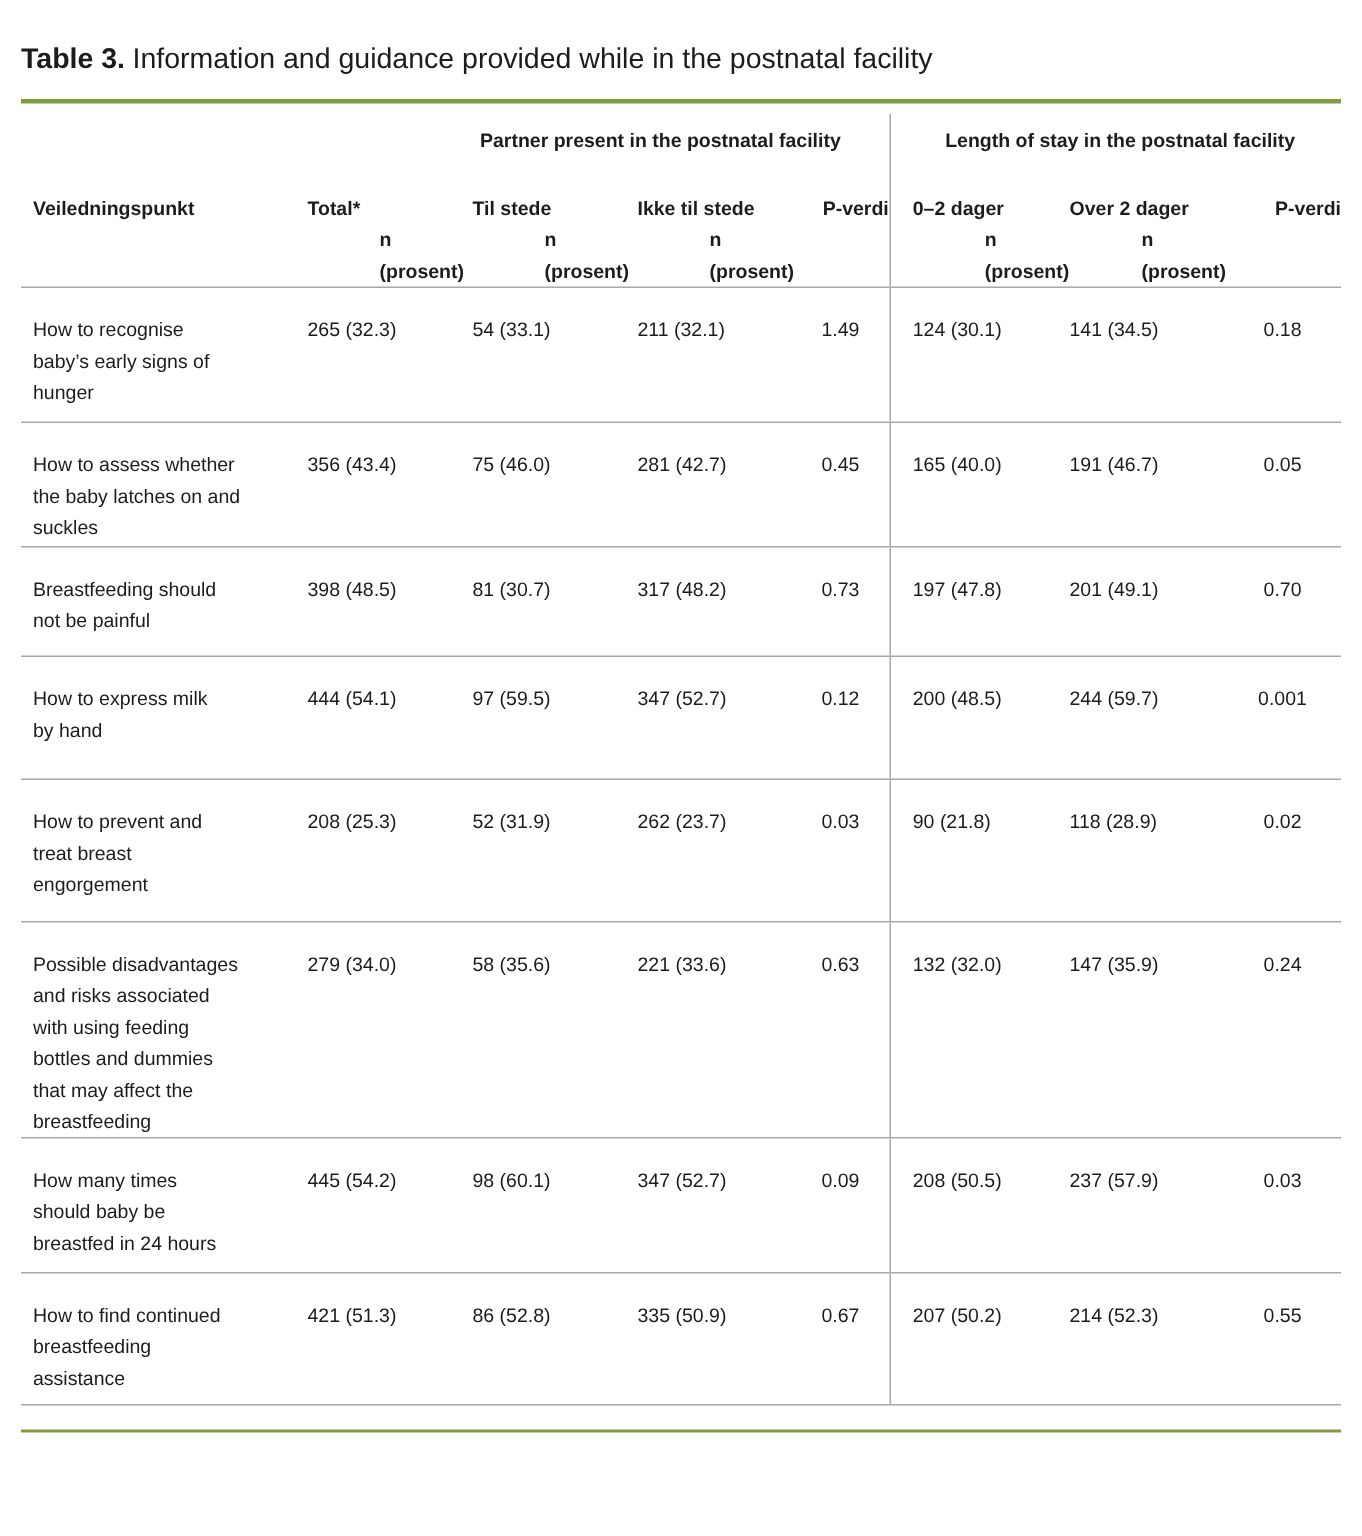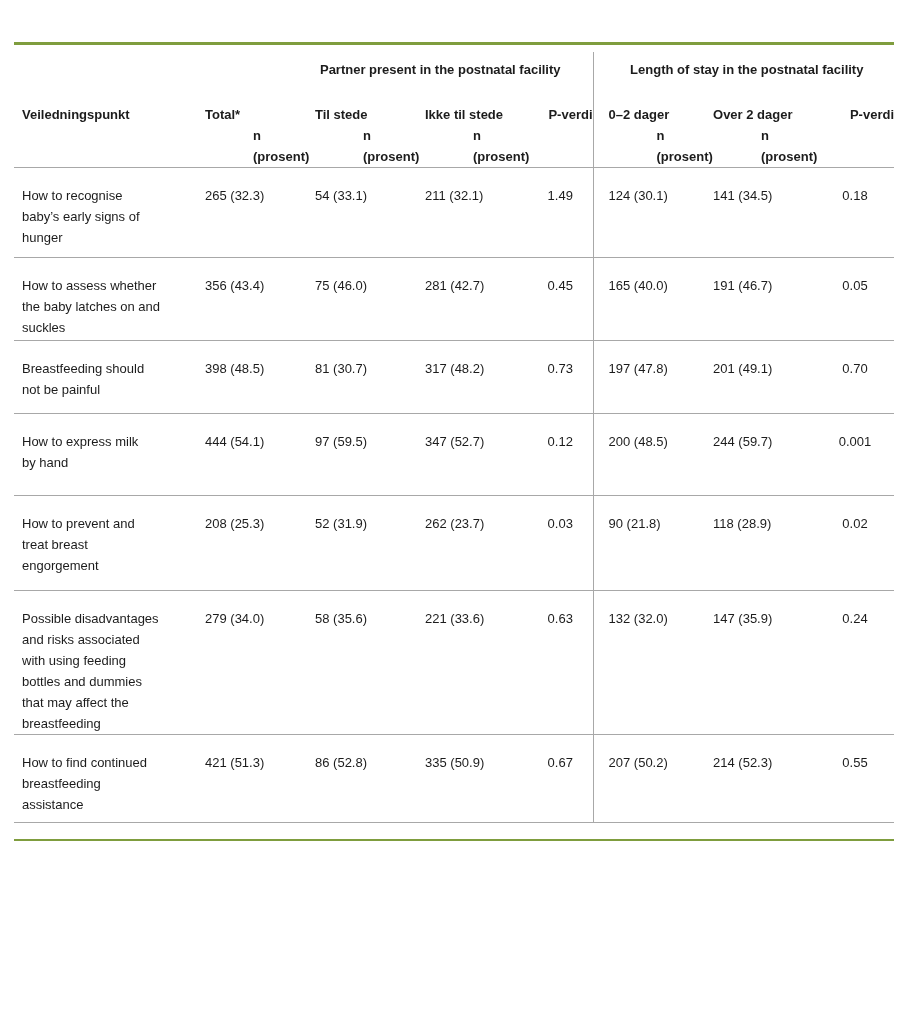--- a/index.html
+++ b/index.html
@@ -83,20 +83,23 @@
     font-size: 12px;
     line-height: 20px;
     white-space: pre-line;
   }
 </style>
 </head>
 <body>
 
 <div class="content">
 
+  <div class="title">
+    <span class="title-label">Table 3.</span><span class="title-text">Information and guidance provided while in the postnatal facility</span>
+  </div>
 
   <div class="rule-green-top"></div>
 
   <table class="t">
     <colgroup>
       <col class="c1">
         <col class="c2">
         <col class="c3">
         <col class="c4">
       <col class="c5">
@@ -188,20 +191,32 @@
 that may affect the
 breastfeeding</td>
         <td class="c-val">279 (34.0)</td>
         <td class="c-val">58 (35.6)</td>
         <td class="c-val">221 (33.6)</td>
         <td class="c-p">0.63</td>
         <td class="c-val c-div">132 (32.0)</td>
         <td class="c-val">147 (35.9)</td>
         <td class="c-p">0.24</td>
       </tr>
+      <tr class="r6">
+        <td class="c-label">How many times
+should baby be
+breastfed in 24 hours</td>
+        <td class="c-val">445 (54.2)</td>
+        <td class="c-val">98 (60.1)</td>
+        <td class="c-val">347 (52.7)</td>
+        <td class="c-p">0.09</td>
+        <td class="c-val c-div">208 (50.5)</td>
+        <td class="c-val">237 (57.9)</td>
+        <td class="c-p">0.03</td>
+      </tr>
       <tr class="r7">
         <td class="c-label">How to find continued
 breastfeeding
 assistance</td>
         <td class="c-val">421 (51.3)</td>
         <td class="c-val">86 (52.8)</td>
         <td class="c-val">335 (50.9)</td>
         <td class="c-p">0.67</td>
         <td class="c-val c-div">207 (50.2)</td>
         <td class="c-val">214 (52.3)</td>

